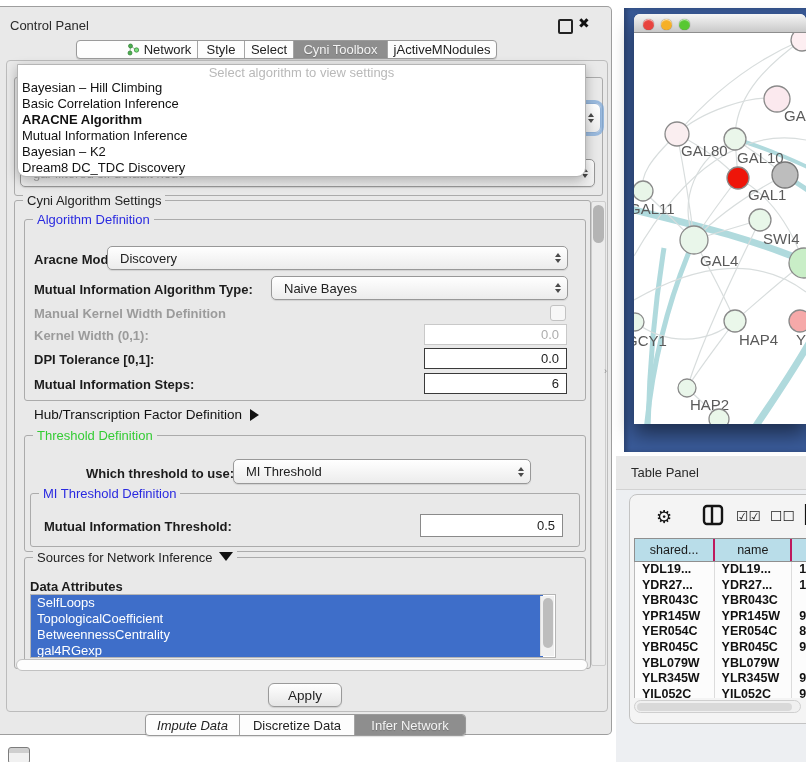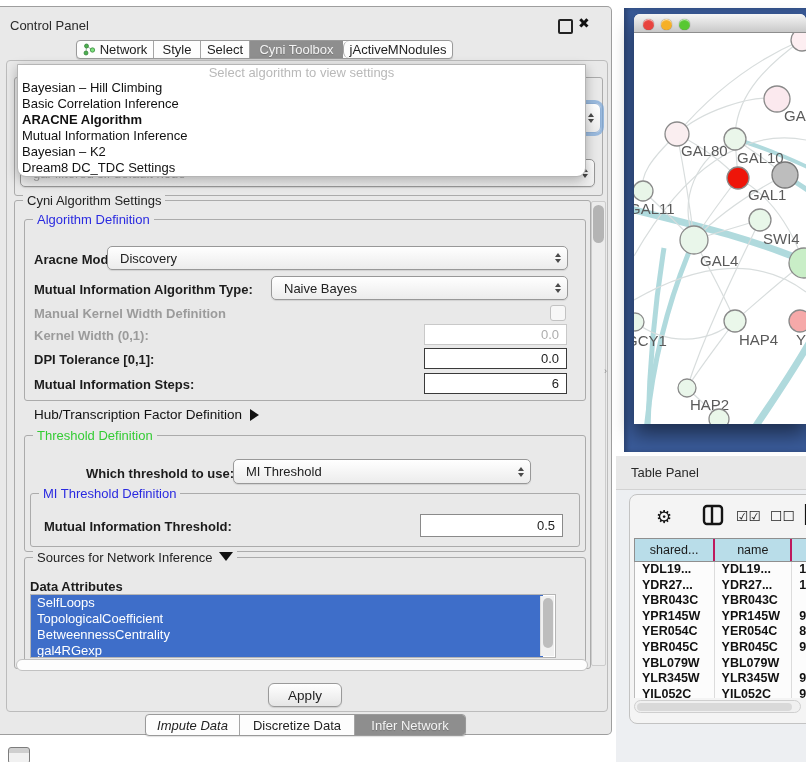--- a/index.html
+++ b/index.html
@@ -123,40 +123,40 @@
 </style>
 </head>
 <body>
 
 <div id="cp" class="abs">
   <div id="cp-title" class="abs">Control Panel</div>
   <div class="abs win-float"></div>
   <div class="abs win-close">✖</div>
 
   <div id="tabs-top" class="abs tabstrip">
-    <div class="tabseg" style="width:76px;">
+    <div class="tabseg" style="width:76px;padding-left:44px;">
       <svg width="13" height="13" viewBox="0 0 13 13" style="margin-right:4px;">
         <line x1="3.5" y1="3" x2="9.5" y2="7" stroke="#9ab89a" stroke-width="1"></line>
         <line x1="3.5" y1="3" x2="3" y2="10" stroke="#9ab89a" stroke-width="1"></line>
         <circle cx="3.5" cy="3" r="2" fill="#4caf50" stroke="#2e7d32" stroke-width=".7"></circle>
         <circle cx="3" cy="10" r="2" fill="#4caf50" stroke="#2e7d32" stroke-width=".7"></circle>
         <circle cx="9.5" cy="7" r="2.2" fill="#7adf7a" stroke="#2e7d32" stroke-width=".7"></circle>
       </svg>
       <span>Network</span>
     </div>
     <div class="tabseg" style="width:46px;">
         <span>Style</span>
       </div>
     <div class="tabseg" style="width:48px;">
         <span>Select</span>
       </div>
     <div class="tabseg sel" style="width:93px;">
         <span>Cyni Toolbox</span>
       </div>
-    <div class="tabseg" style="width:108px;border-radius:6px;">
+    <div class="tabseg" style="width:108px;">
         <span>jActiveMNodules</span>
       </div>
   </div>
 
   <div id="content-frame" class="abs"></div>
 
   <div id="tabledata-group" class="abs group"></div>
   <div id="combo-focus" class="abs">
     <span class="updown">
         <i class="u"></i>
@@ -172,21 +172,21 @@
   </div>
 
   <div id="popup" class="abs">
     <div id="popup-ph">Select algorithm to view settings</div>
     <div id="popup-list">
         <div class="pitem">Bayesian – Hill Climbing</div>
         <div class="pitem">Basic Correlation Inference</div>
         <div class="pitem b">ARACNE Algorithm</div>
         <div class="pitem">Mutual Information Inference</div>
         <div class="pitem">Bayesian – K2</div>
-        <div class="pitem">Dream8 DC_TDC Settings</div>
+        <div class="pitem">Dream8 DC_TDC Discovery</div>
       </div>
   </div>
 
   <div class="abs group" style="left:14px;top:193px;width:575px;height:467px;">
     <span class="gtitle">Cyni Algorithm Settings</span>
   </div>
   <div id="v-scroll" class="abs">
       <div id="v-thumb"></div>
     </div>
 

